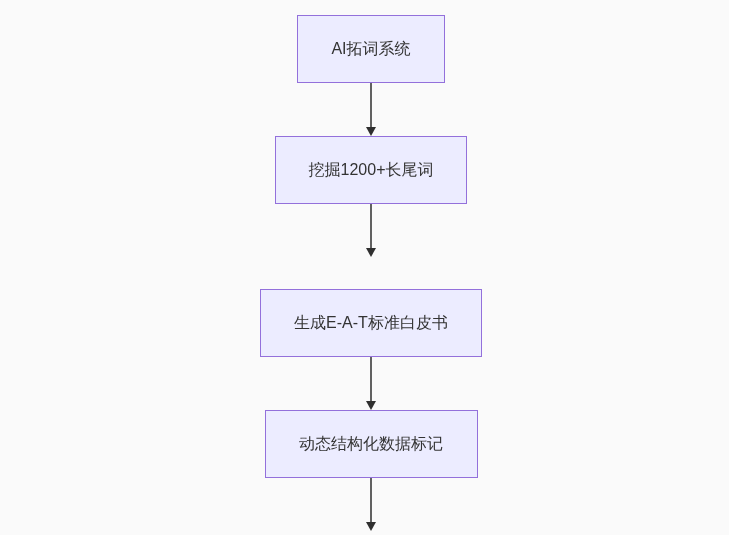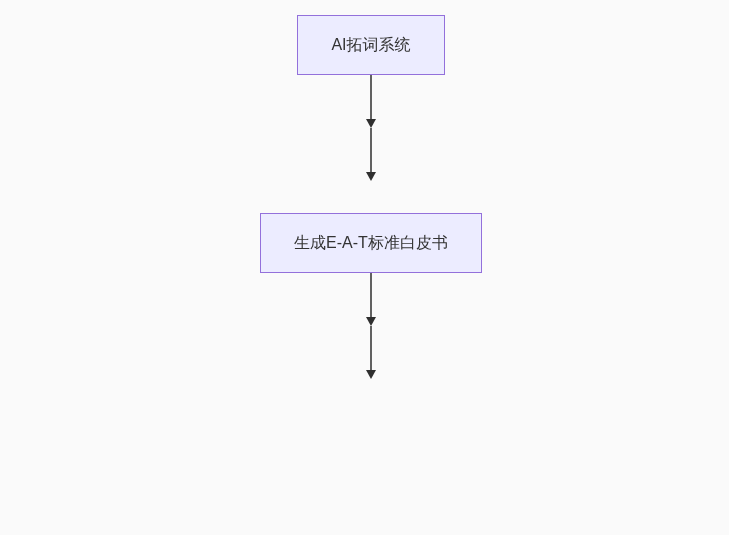--- a/index.html
+++ b/index.html
@@ -24,21 +24,21 @@
     position: absolute;
     top: 15px;
     left: 371px;
     transform: translateX(-50%);
     display: flex;
     flex-direction: column;
     align-items: center;
   }
   .node {
     box-sizing: border-box;
-    height: 60px;
+    height: 68px;
     padding: 0 33px;
     background: #ECECFF;
     border: 1.5px solid #9370DB;
     color: #333333;
     display: flex;
     align-items: center;
     justify-content: center;
     font-size: 16px;
     line-height: 1;
     white-space: nowrap;
@@ -66,27 +66,29 @@
 </head>
 <body>
 
 <div class="stage">
   <div class="flow" id="flow">
       <div class="node" style="min-width: 145px;">AI拓词系统</div>
       <div class="edge">
         <div class="line"></div>
         <div class="head"></div>
       </div>
+      <div class="node" style="min-width: 191px;">挖掘1200+长尾词</div>
       <div class="edge">
         <div class="line"></div>
         <div class="head"></div>
       </div>
       <div class="node" style="min-width: 222px; margin-top: 32px;">生成E-A-T标准白皮书</div>
       <div class="edge">
         <div class="line"></div>
         <div class="head"></div>
       </div>
+      <div class="node" style="min-width: 213px;">动态结构化数据标记</div>
       <div class="edge">
         <div class="line"></div>
         <div class="head"></div>
       </div>
     </div>
 </div>
 
 </body></html>

